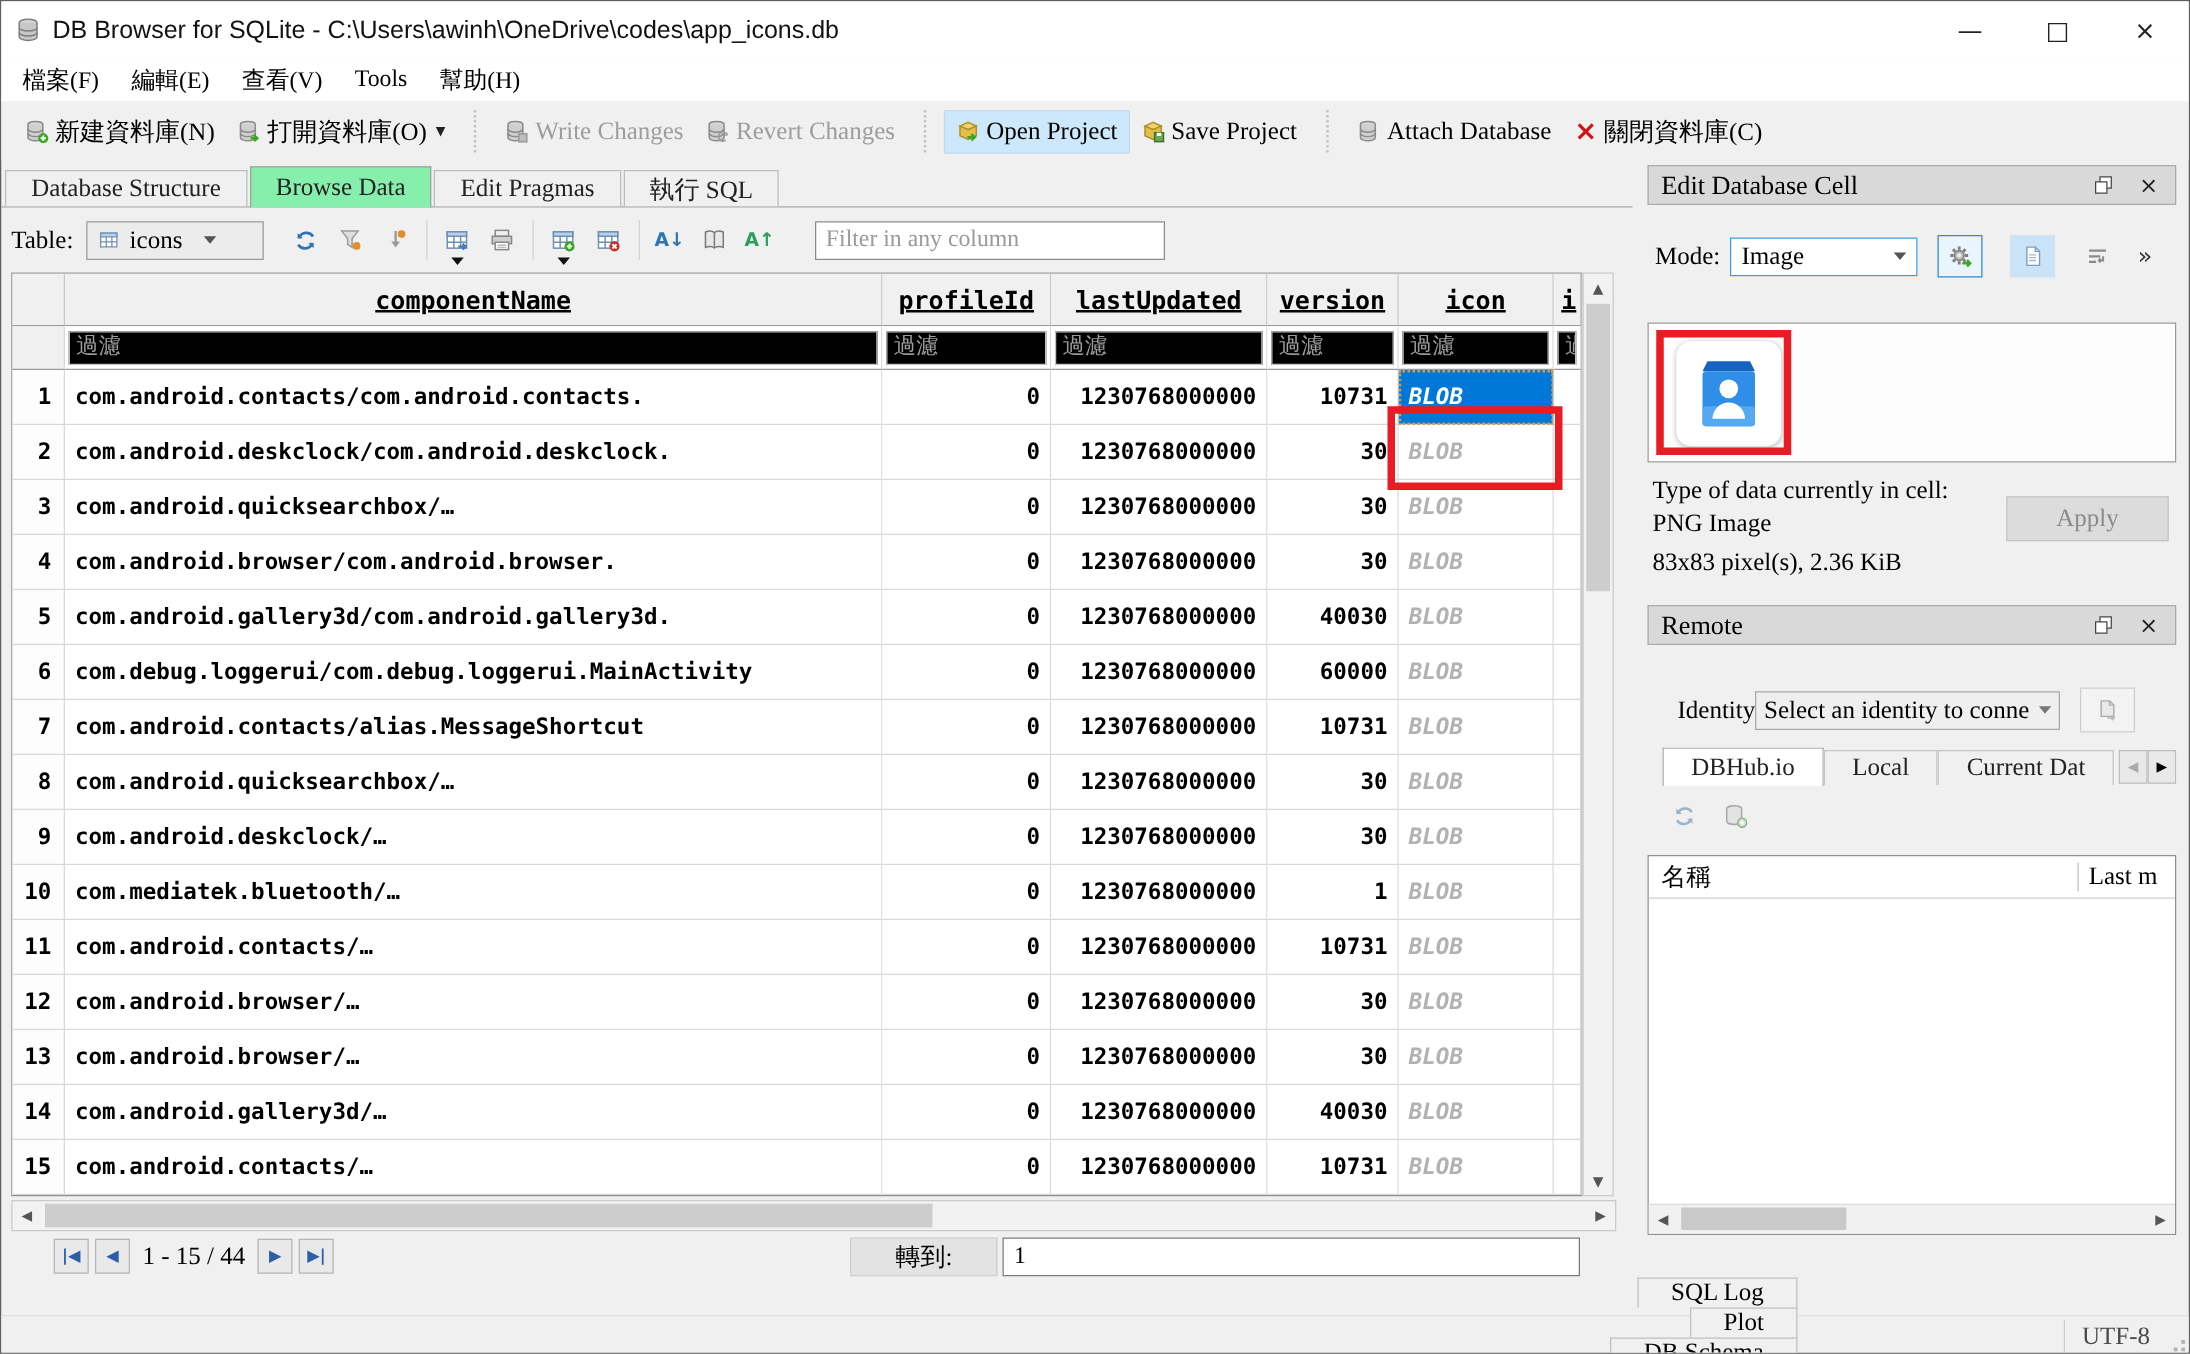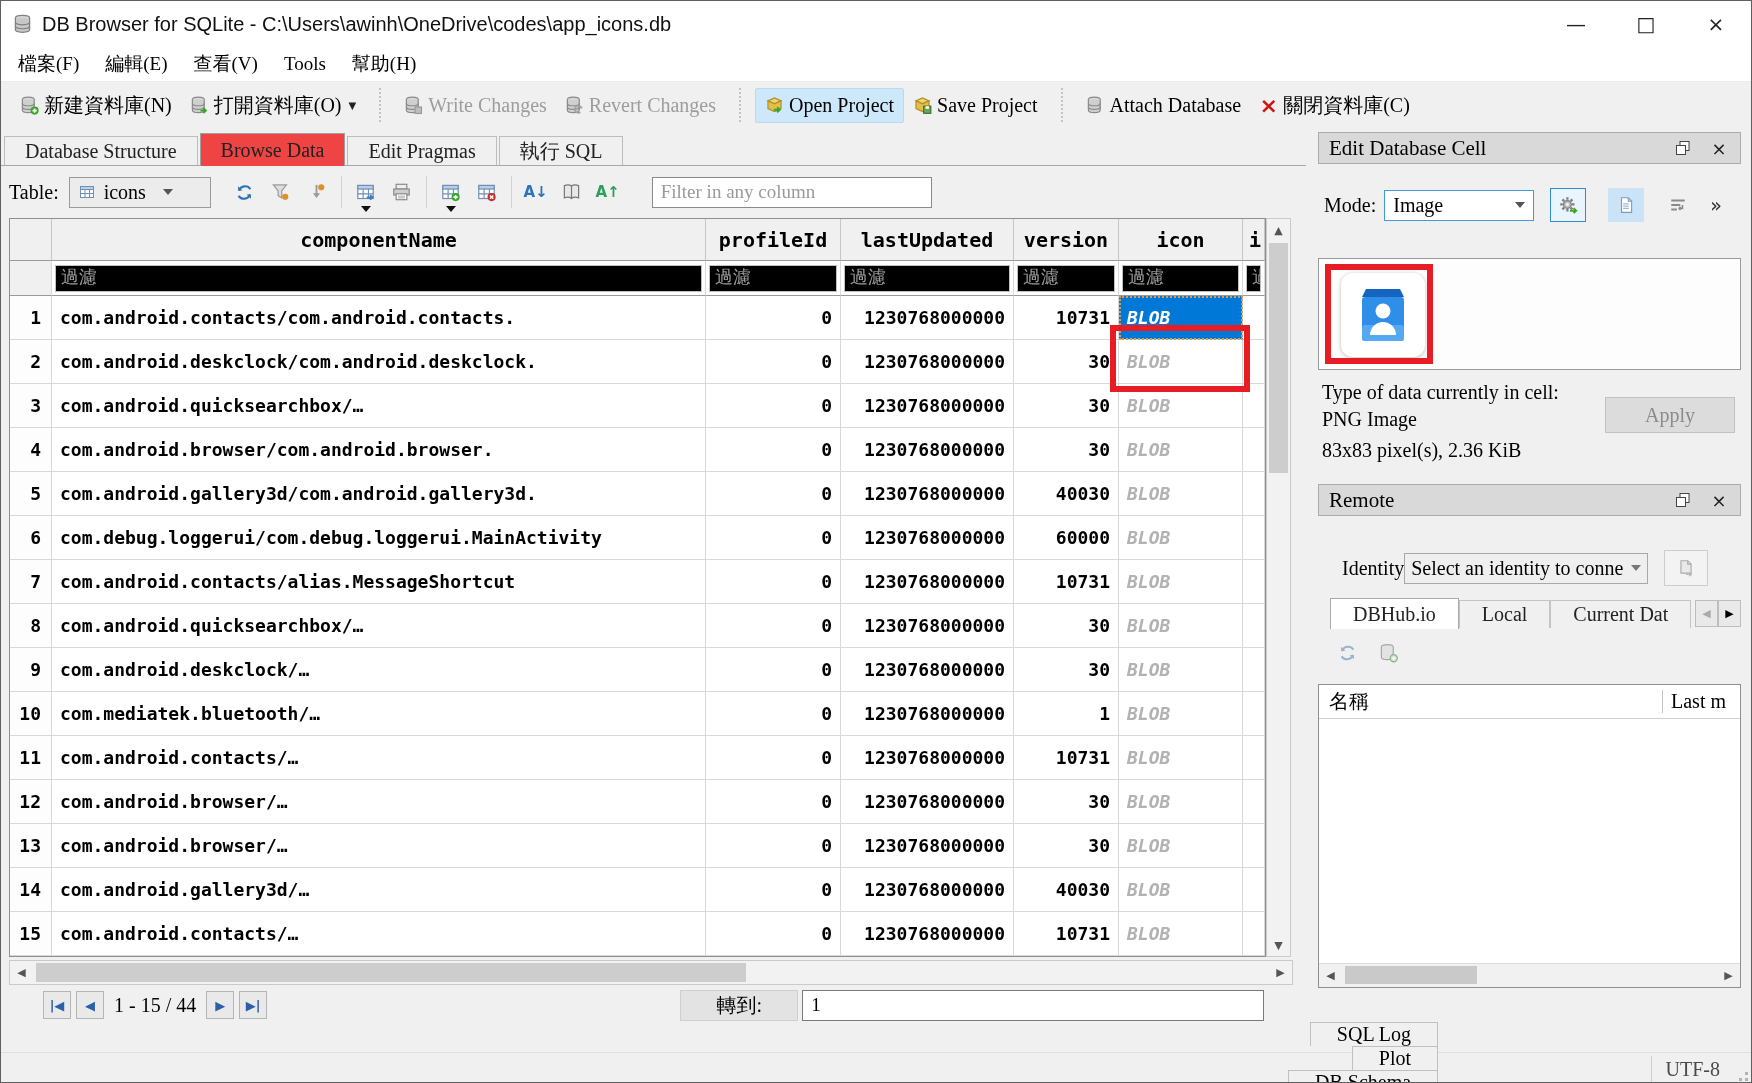--- a/index.html
+++ b/index.html
@@ -26,41 +26,41 @@
   .ico{display:inline-flex;width:19px;height:19px;align-items:center;justify-content:center;}
   .txt-ico{font-family:"DejaVu Sans",sans-serif;font-weight:bold;font-size:15px;}
   
   .content{display:flex;height:924px;}
   .left{width:1305px;position:relative;}
   .dock{flex:1;display:flex;flex-direction:column;padding:4px 10px 0 12px;position:relative;}
   
   .main-tabs{display:flex;height:32px;margin-top:6px;padding-left:3px;border-bottom:1px solid #a8a8a8;align-items:flex-end;}
   .tab{padding:0 20px;height:29px;display:flex;align-items:center;font-size:20px;background:#f0f0f0;
        border:1px solid #bdbdbd;border-bottom:none;margin-right:2px;color:#222;}
-  .tab.active{background:#ef4444;height:33px;margin-bottom:-1px;border-color:#a0a0a0;}
+  .tab.active{background:#86efac;height:33px;margin-bottom:-1px;border-color:#a0a0a0;}
   
   .browse-bar{height:52px;display:flex;align-items:center;gap:6px;padding-left:8px;font-size:20px;}
   .combo{height:31px;background:#ececec;border:1px solid #9a9a9a;display:flex;align-items:center;gap:7px;padding:0 8px;}
   .combo .arrow{width:0;height:0;border-left:5px solid transparent;border-right:5px solid transparent;border-top:6px solid #555;margin-left:10px;}
   .table-combo{width:142px;margin-left:4px;}
   .ico-btn{width:36px;height:33px;display:flex;align-items:center;justify-content:center;position:relative;}
   .ico-btn .dd{position:absolute;bottom:-3px;left:13px;width:0;height:0;border-left:5px solid transparent;border-right:5px solid transparent;border-top:6px solid #111;}
   .bb-sep{width:0;height:32px;border-left:1px solid #d2d2d2;margin:0 6px;}
   .filter-any{width:280px;height:31px;border:1px solid #8a8a8a;background:#fff;font-family:"Liberation Serif",serif;
               font-size:19px;color:#444;padding:0 8px;margin-left:20px;}
   .filter-any::placeholder{color:#9a9a9a;}
   
   .grid-zone{position:relative;margin-left:8px;display:flex;}
   .grid{display:grid;grid-template-columns:42px 654px 135px 173px 105px 124px 22px;
         border:1px solid #8f8f8f;background:#fff;align-content:start;}
   .g-row{display:contents;}
   .gc{border-right:1px solid #d8d8d8;border-bottom:1px solid #d8d8d8;display:flex;align-items:center;
       font-family:"DejaVu Sans Mono",monospace;overflow:hidden;white-space:nowrap;background:#fff;}
   .gh{height:42px;background:#f0f0f0;justify-content:center;font-weight:bold;font-size:20px;
-      border-right:1px solid #c6c6c6;border-bottom:1px solid #9a9a9a;}
+      border-right:1px solid #c6c6c6;border-bottom:1px solid #9a9a9a;text-decoration:underline;}
   .gh.corner{background:#f0f0f0;}
   .gf{height:35px;padding:3px;border-bottom:1px solid #9a9a9a;}
   .gf.corner{background:#f0f0f0;}
   .gf-in{flex:1;height:27px;border:1px solid #c0c0c0;background:#000000;color:#9c9c9c;
          font-family:Liberation Mono, monospace;font-size:18px;padding:0 0 0 5px;min-width:0;}
   .gf-in::placeholder{color:#9c9c9c;}
   .gd{height:44px;font-size:18px;font-weight:bold;padding:0 8px;}
   .c-num{justify-content:flex-end;background:#fdfdfd;padding-right:10px;}
   .r{justify-content:flex-end;}
   .blob{color:#b2b2b2;font-style:italic;}

